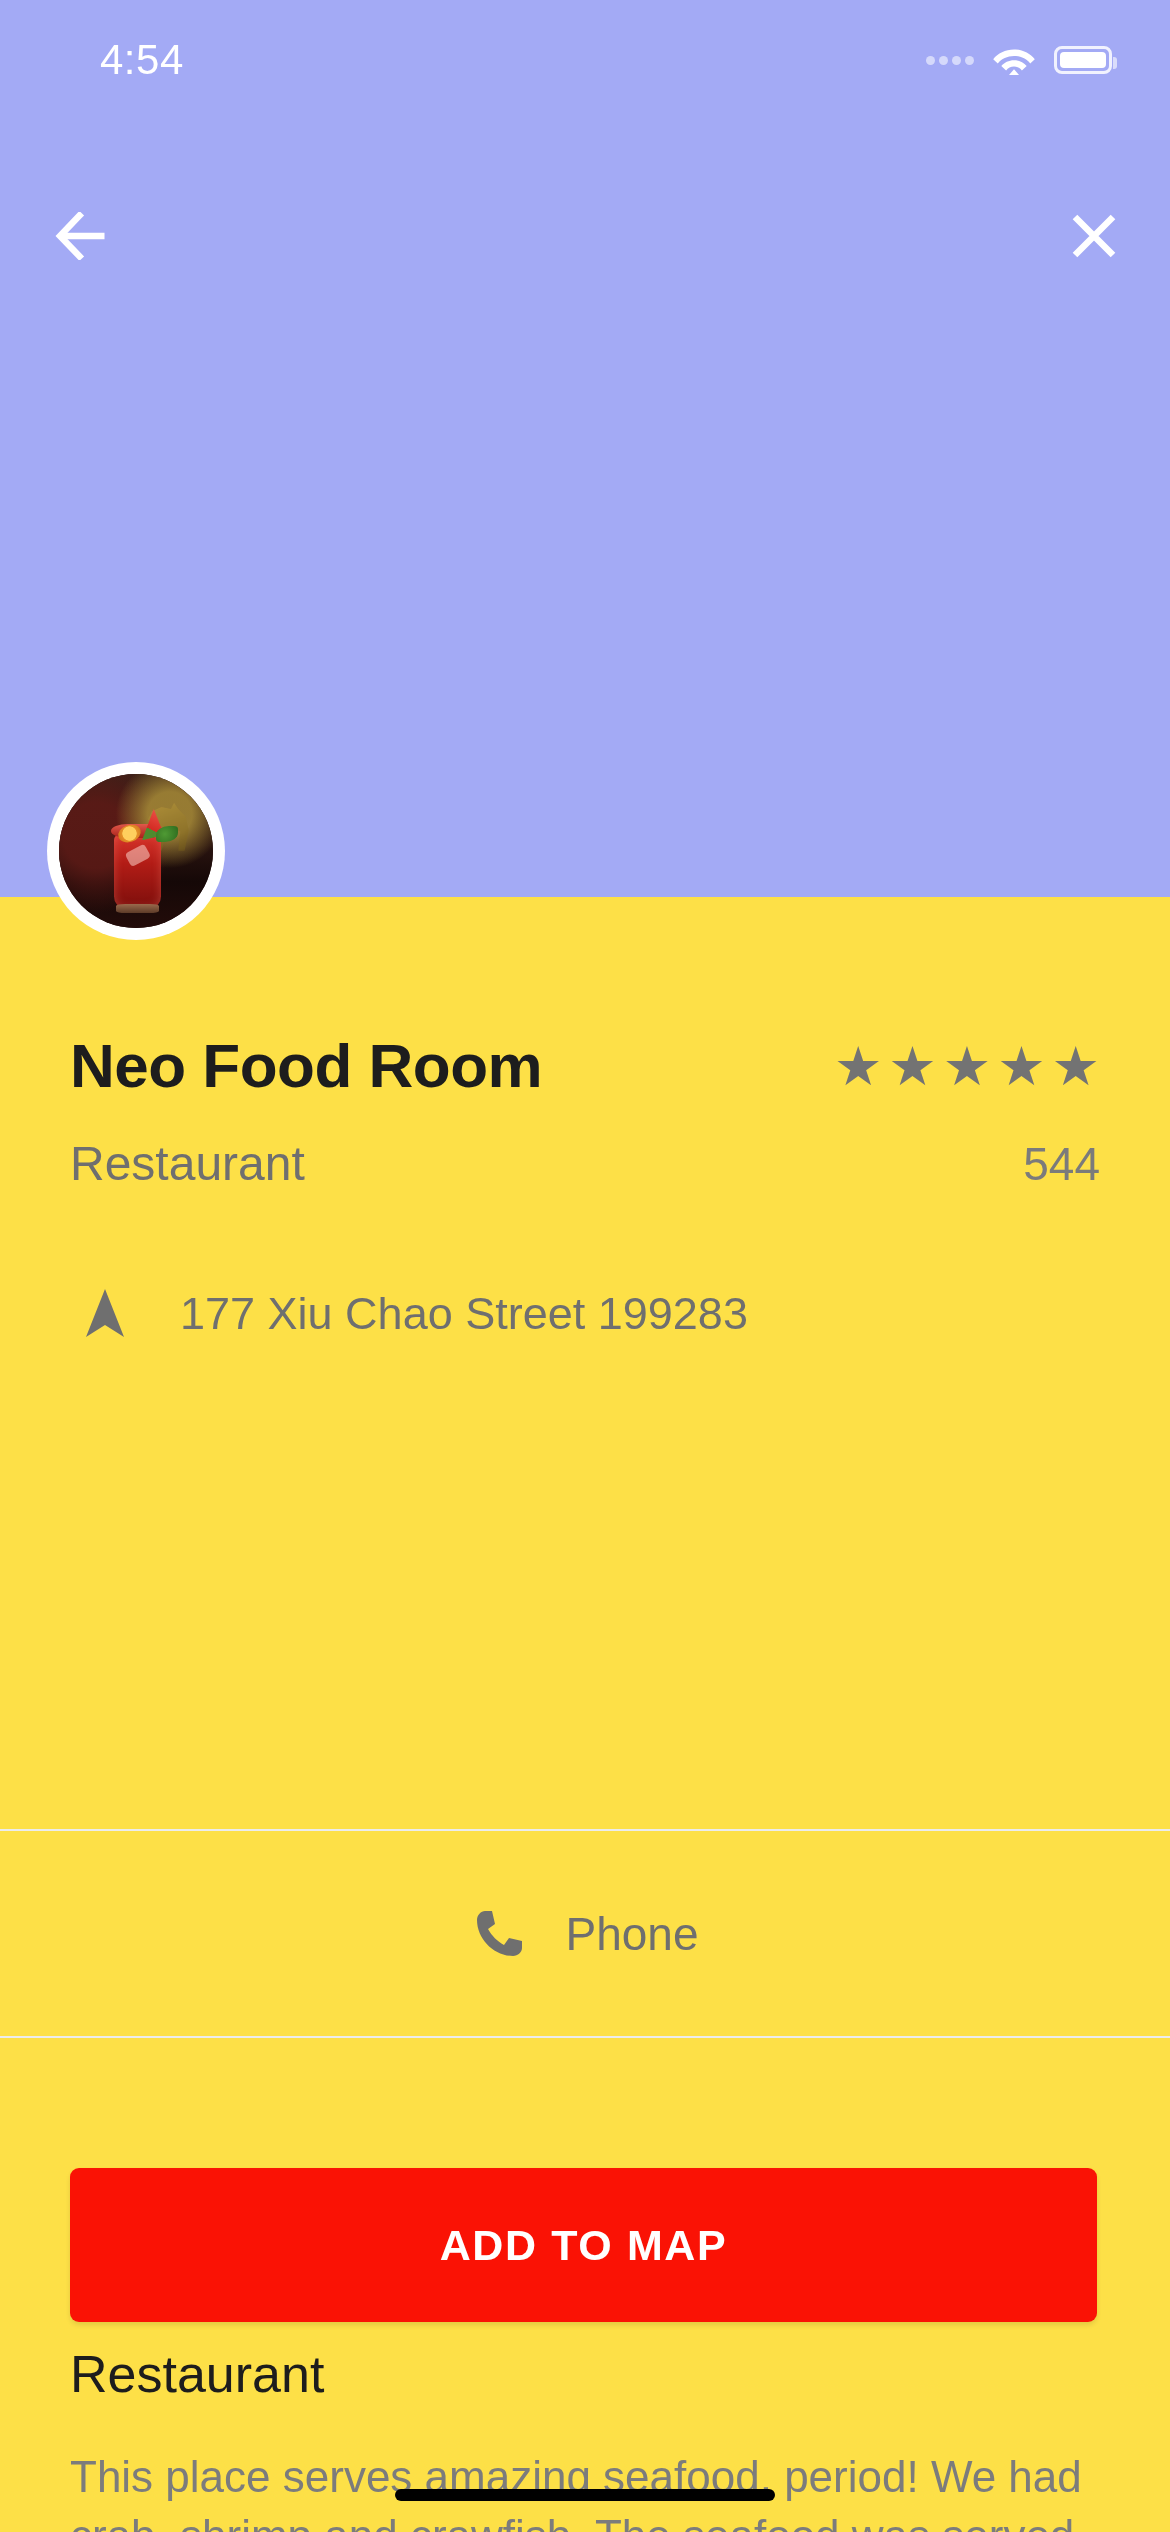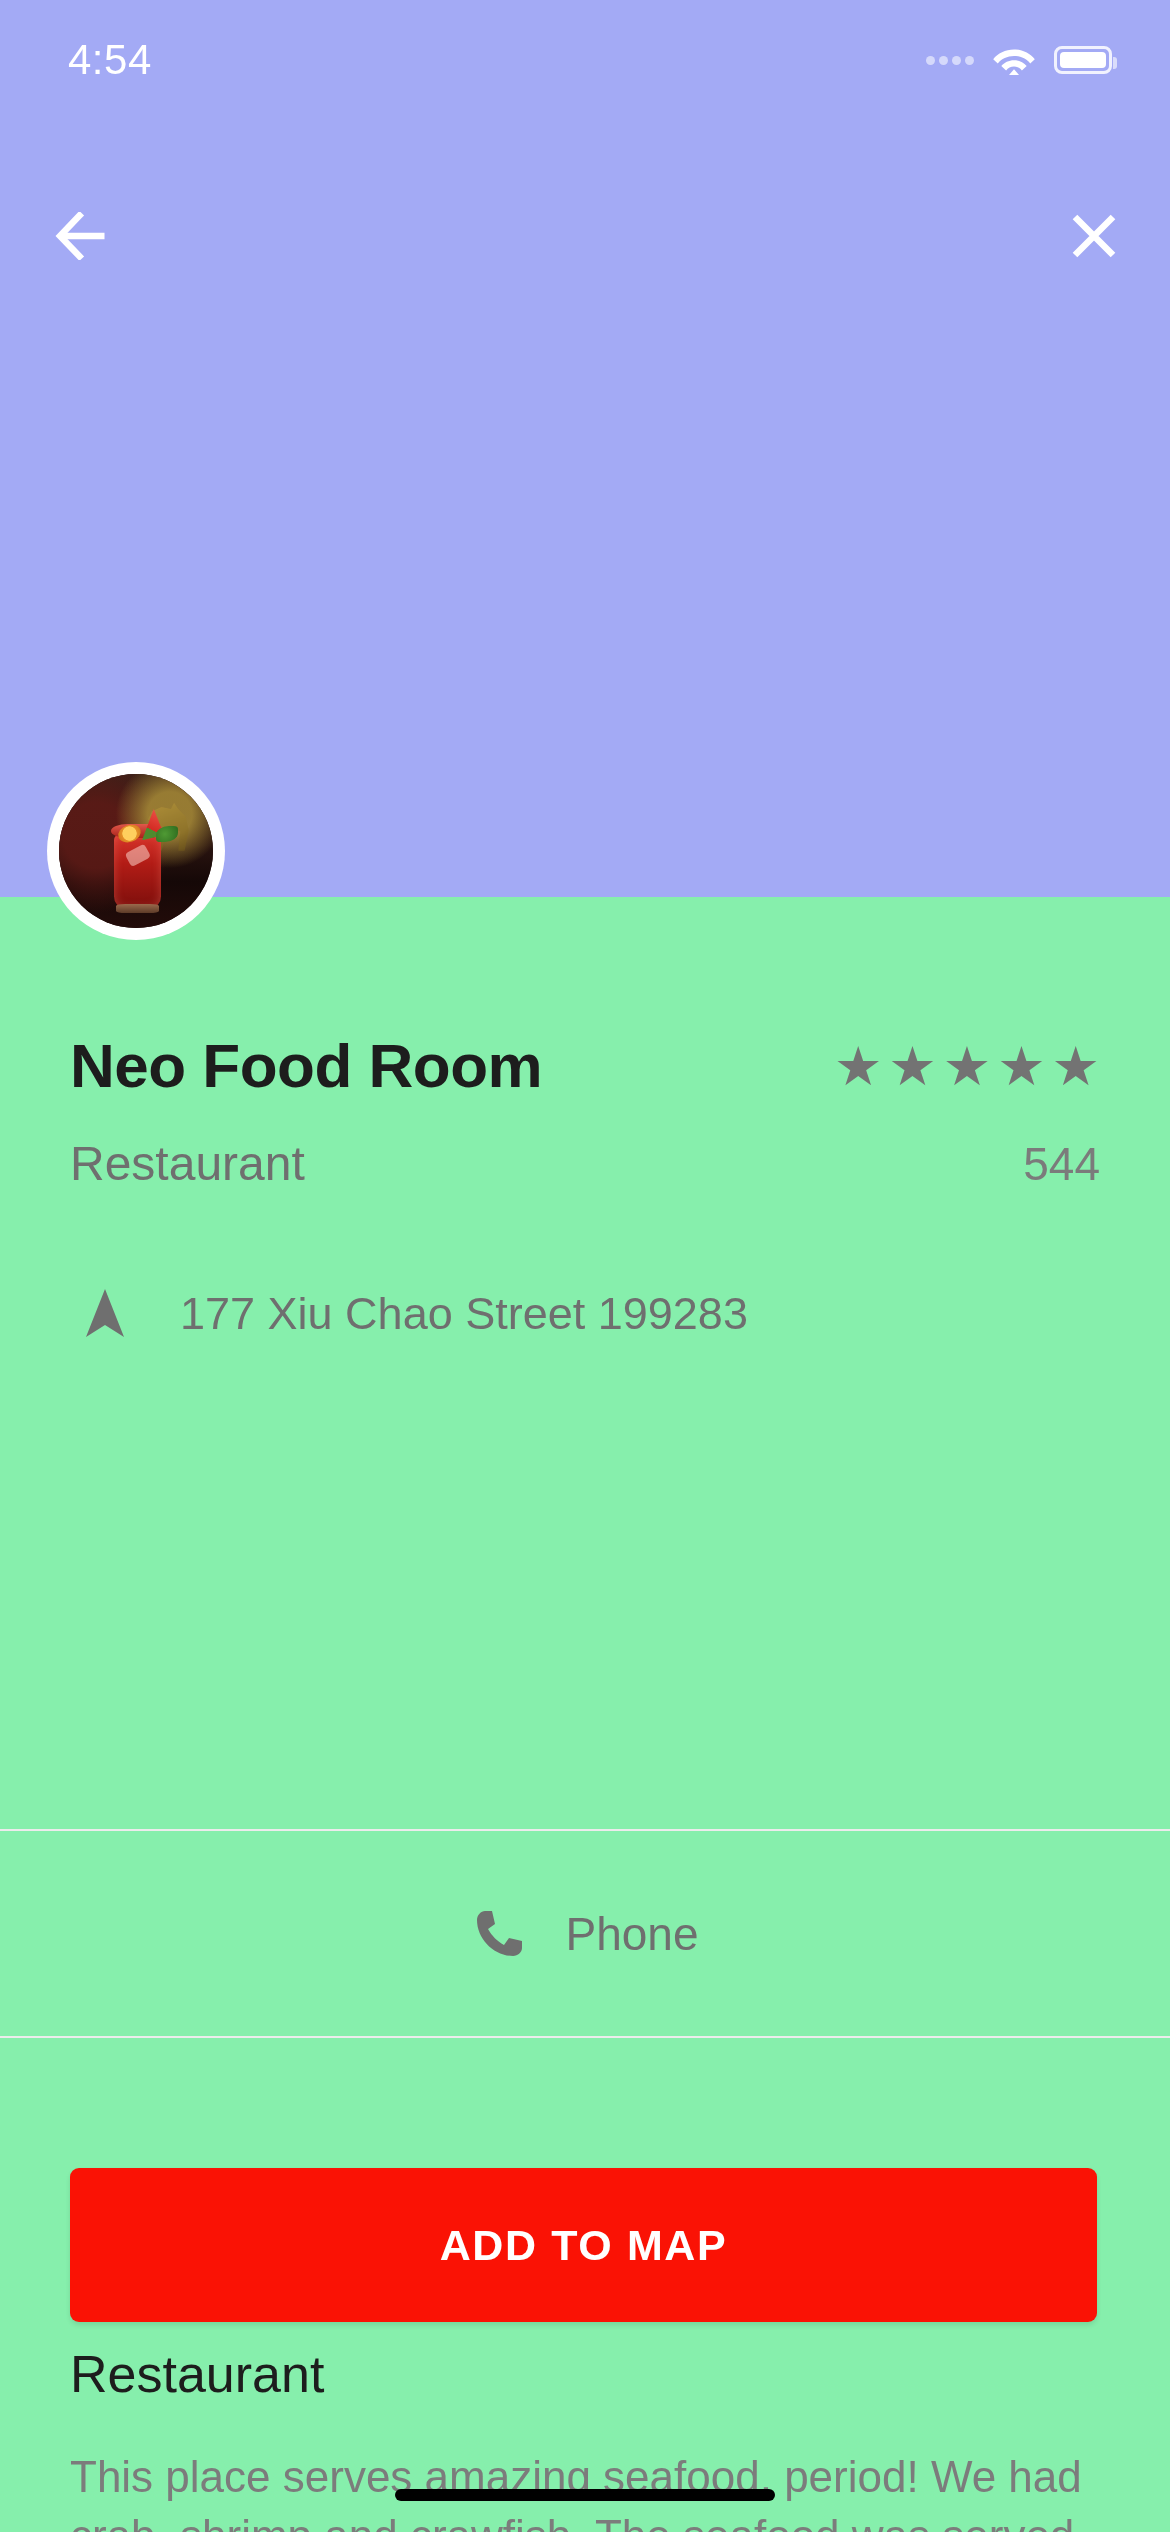--- a/index.html
+++ b/index.html
@@ -27,20 +27,21 @@
   .statusbar {
     position:absolute; left:0; top:0;
     width:1170px; height:120px;
     display:flex; align-items:center; justify-content:space-between;
     padding:0 58px 0 68px;
     color:#ffffff;
   }
   .status-time {
     font-size:42px; font-weight:500; letter-spacing:.5px;
     line-height:1;
+    margin-left:32px;
   }
   .status-right { display:flex; align-items:center; gap:18px; }
   .signal-dots { display:flex; align-items:flex-end; gap:4px; }
   .signal-dots i {
     display:block; width:9px; height:9px; border-radius:50%;
     background:rgba(255,255,255,.55);
   }
   .wifi-ico { display:block; }
   .batt {
     width:58px; height:28px; border:3px solid rgba(255,255,255,.85);
@@ -142,21 +143,21 @@
     position:absolute; left:44%; top:48%;
     width:14%; height:10%;
     background:rgba(255,225,215,.5);
     border-radius:4px; transform:rotate(-28deg);
   }
 
   
   .sheet {
     position:absolute; left:0; top:897px;
     width:1170px; height:1635px;
-    background:#86efac;
+    background:#fde047;
   }
 
   
   .title-row {
     position:absolute; left:70px; top:138px;
     width:1030px;
     display:flex; align-items:center; justify-content:space-between;
   }
   .place-title {
     font-size:62px; font-weight:700; color:#1d1d1d;

